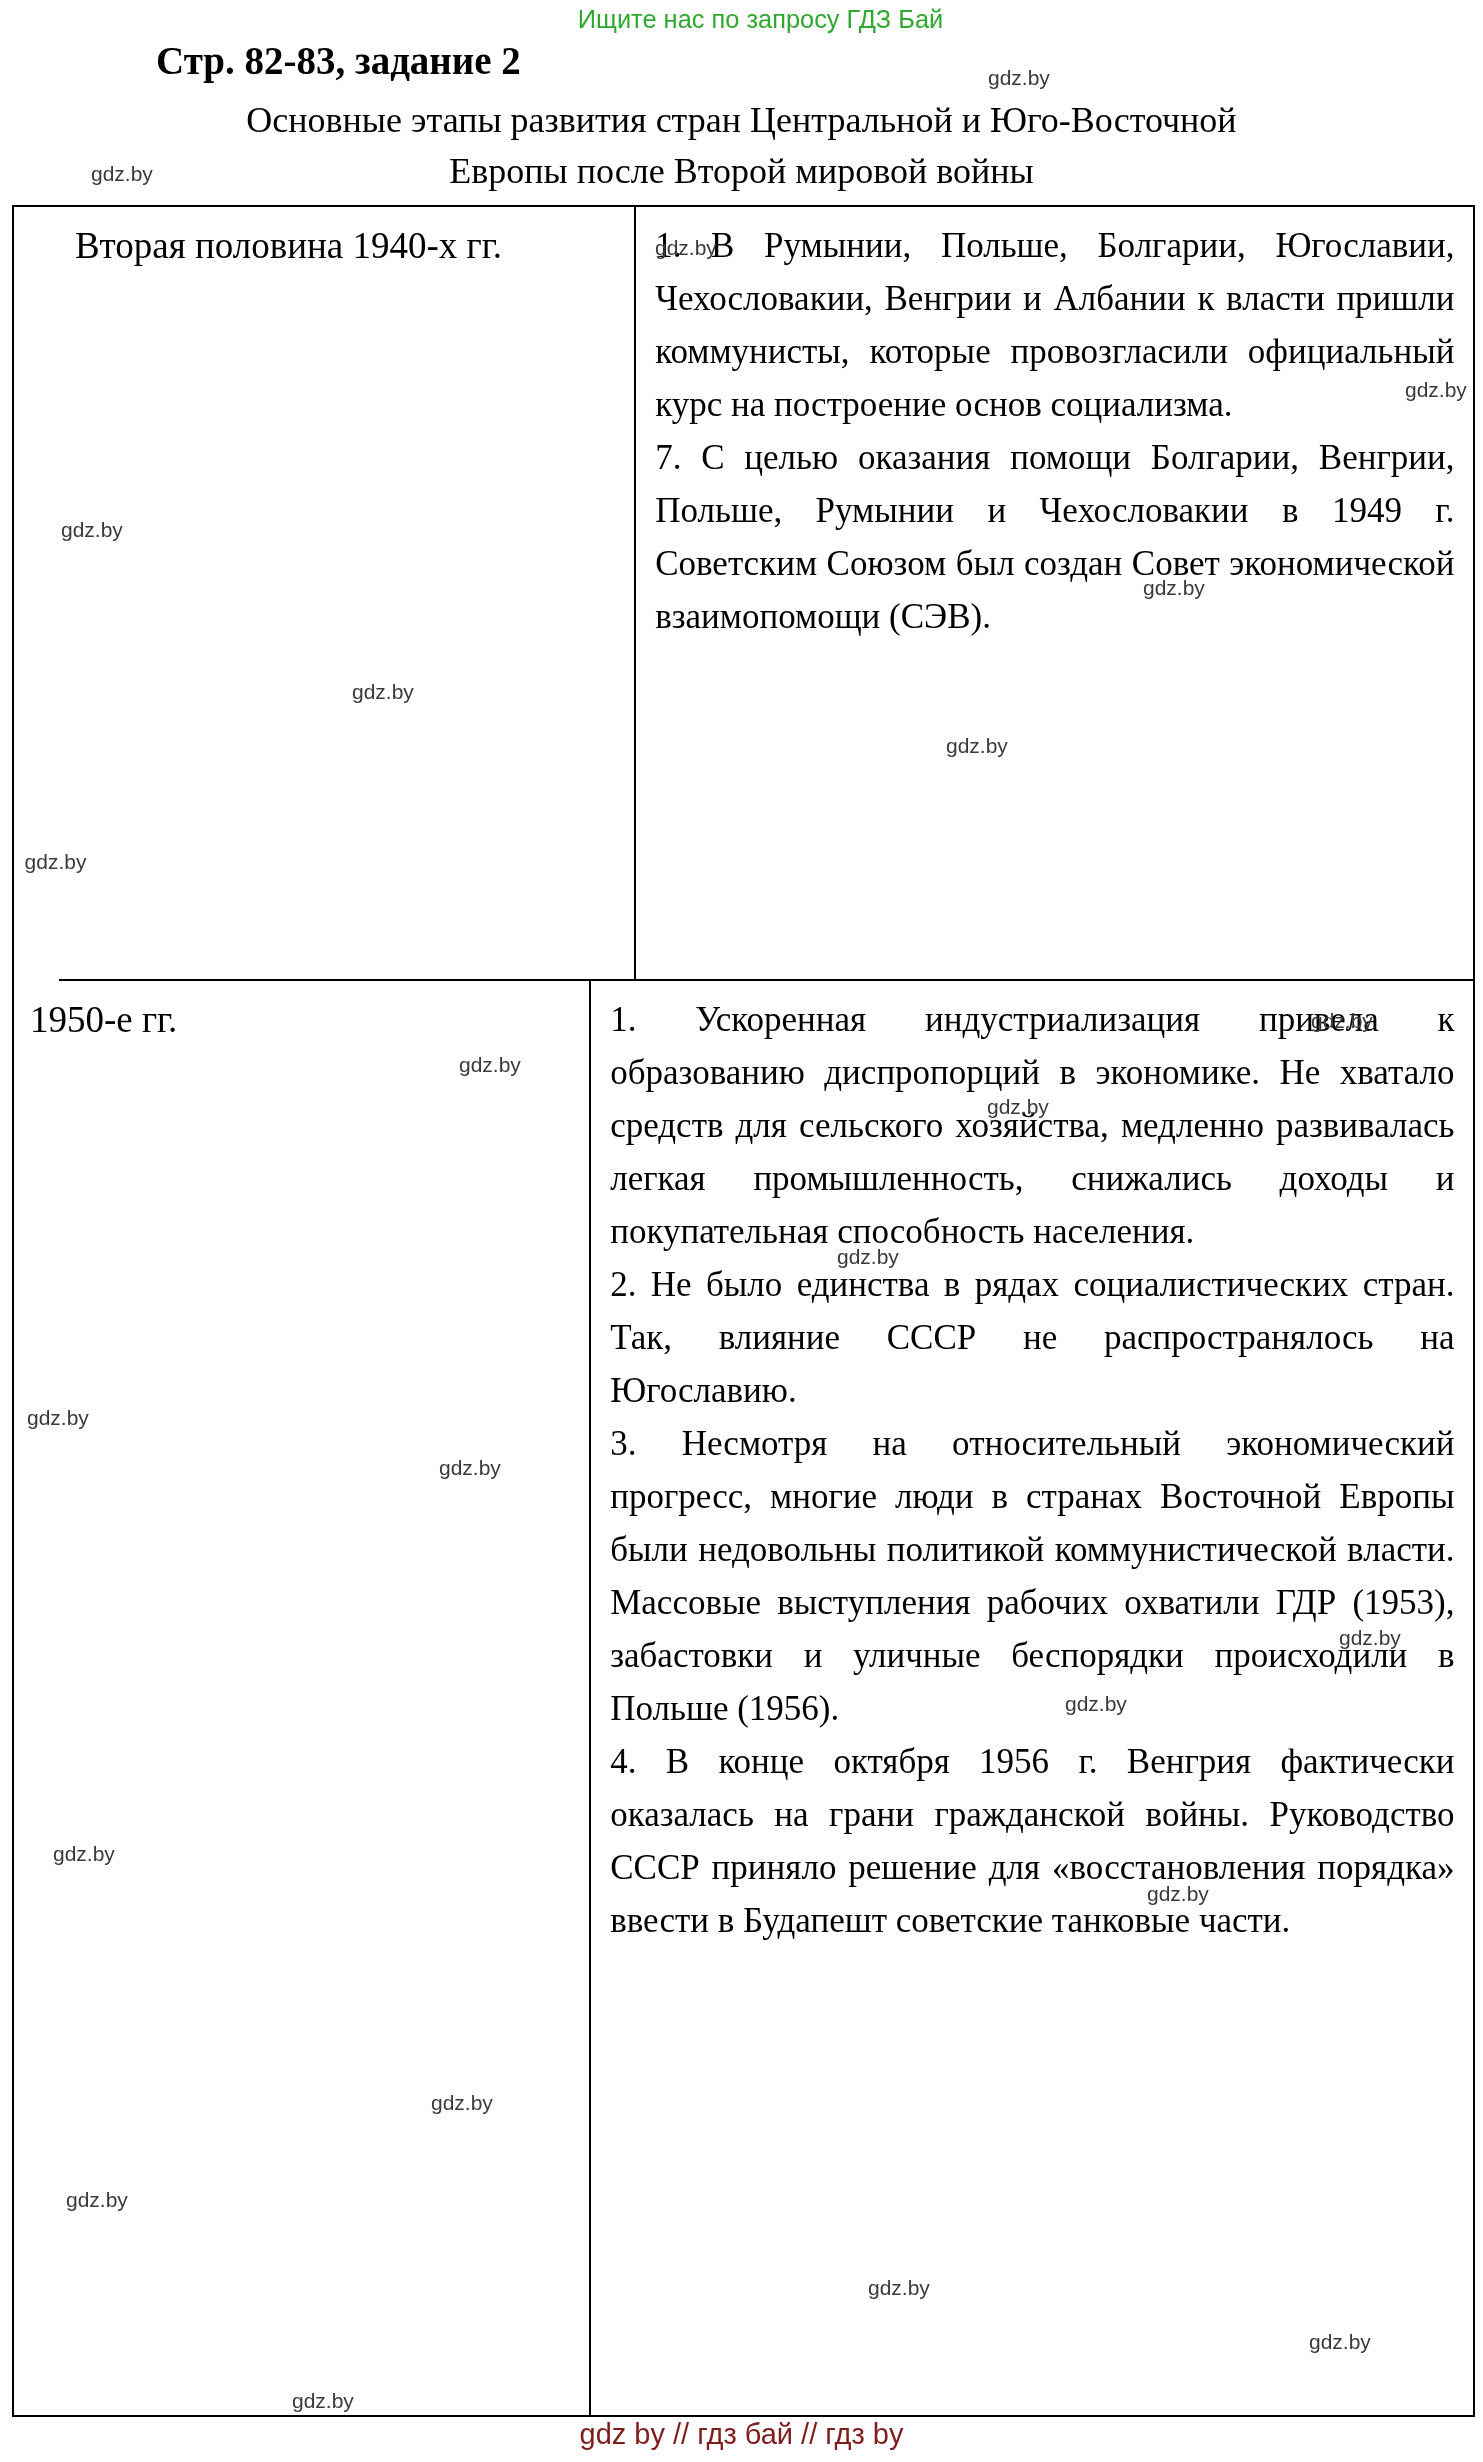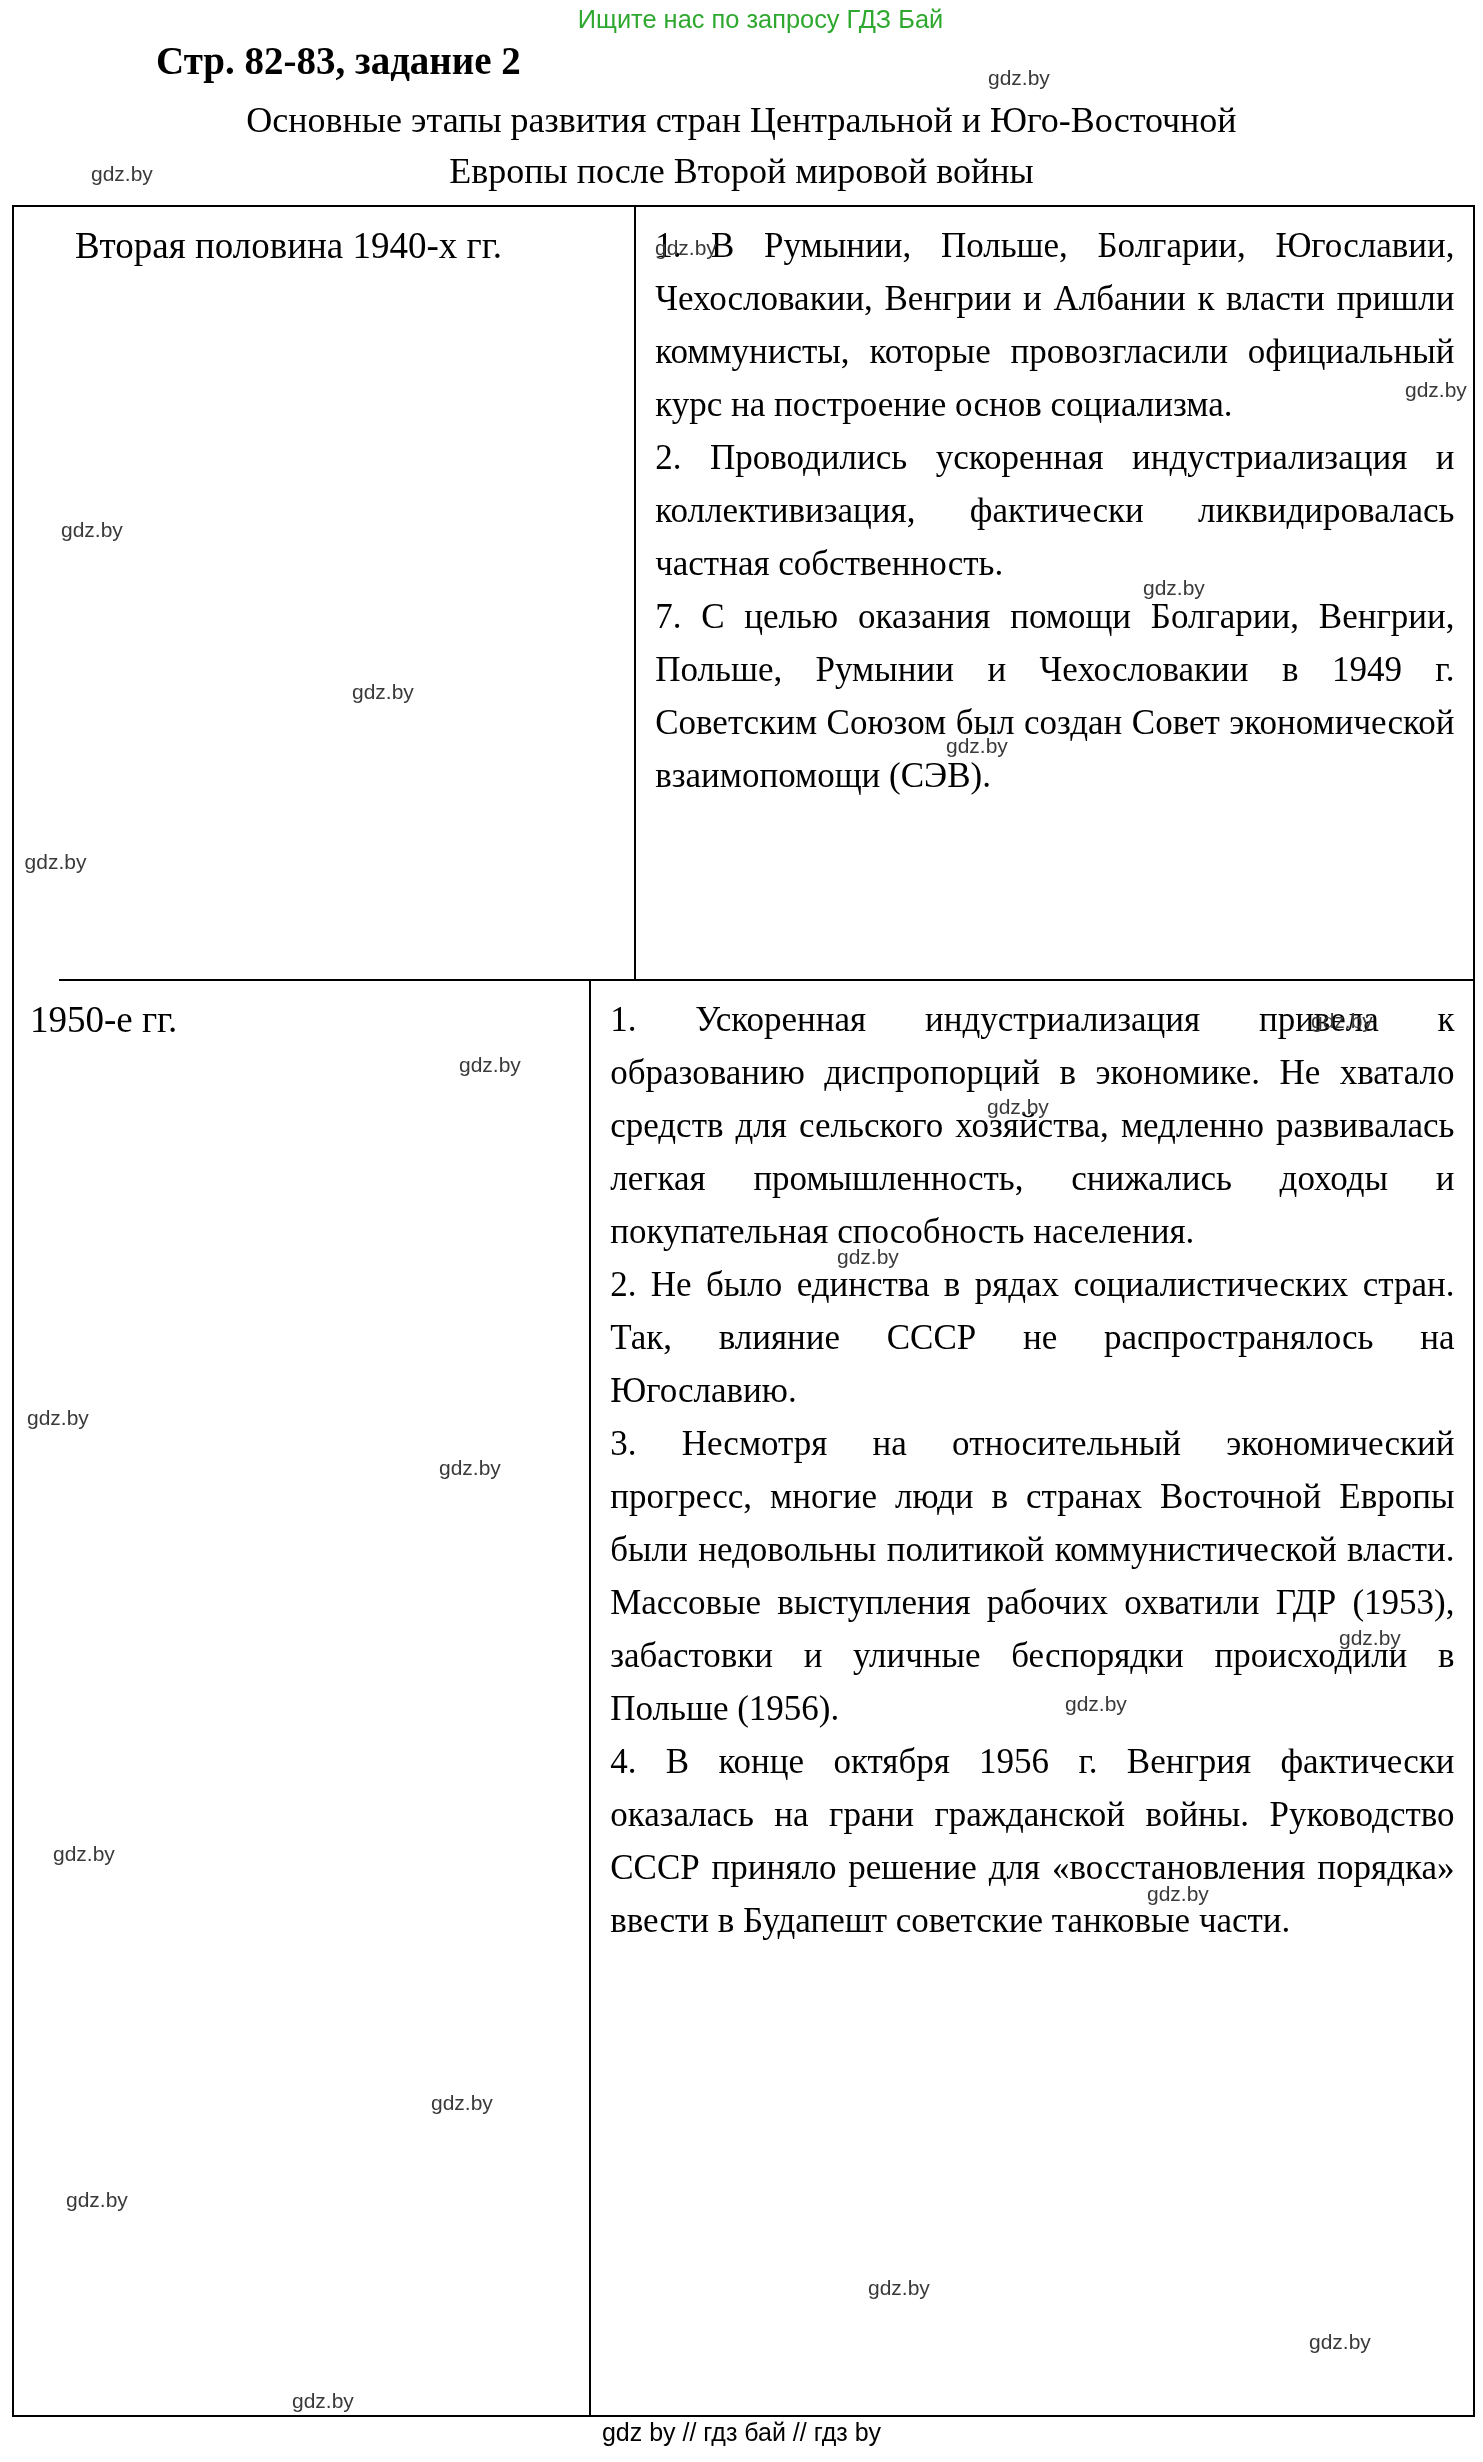--- a/index.html
+++ b/index.html
@@ -82,22 +82,22 @@
     margin:0;
     font-size:35px;
     line-height:53px;
     text-align:justify;
   }
   .footer{
     position:absolute;
     top:2418px; left:0; width:100%;
     text-align:center;
     font-family:"Liberation Sans", sans-serif;
-    font-size:25px;
-    color:#000000;
+    font-size:29px;
+    color:#7f1d1d;
   }
   .wm{
     position:absolute;
     font-family:"Liberation Sans", sans-serif;
     font-size:21px;
     color:#3a3a3a;
     white-space:nowrap;
   }
 </style>
 </head>
@@ -112,21 +112,20 @@
   <div class="subtitle">Основные этапы развития стран Центральной и Юго-Восточной Европы после Второй мировой войны</div>
 
   <div class="table">
 
     <div class="trow r1">
       <div class="cell-left">
         <p class="period">Вторая половина 1940-х гг.</p>
       </div>
       <div class="cell-right">
         <p class="pt">1.  В Румынии, Польше, Болгарии, Югославии, Чехословакии, Венгрии и Албании к власти пришли коммунисты, которые провозгласили официальный курс на построение основ социализма.</p>
-        <p class="pt">2.  Проводились ускоренная индустриализация и коллективизация, фактически ликвидировалась частная собственность.</p>
         <p class="pt">7. С целью оказания помощи Болгарии, Венгрии, Польше, Румынии и Чехословакии в 1949 г. Советским Союзом был создан Совет экономической взаимопомощи (СЭВ).</p>
       </div>
     </div>
 
     <div class="trow r2">
       <div class="cell-left">
         <p class="period">1950-е гг.</p>
       </div>
       <div class="cell-right">
         <p class="pt">1.  Ускоренная индустриализация привела к образованию диспропорций в экономике. Не хватало средств для сельского хозяйства, медленно развивалась легкая промышленность, снижались доходы и покупательная способность населения.</p>

